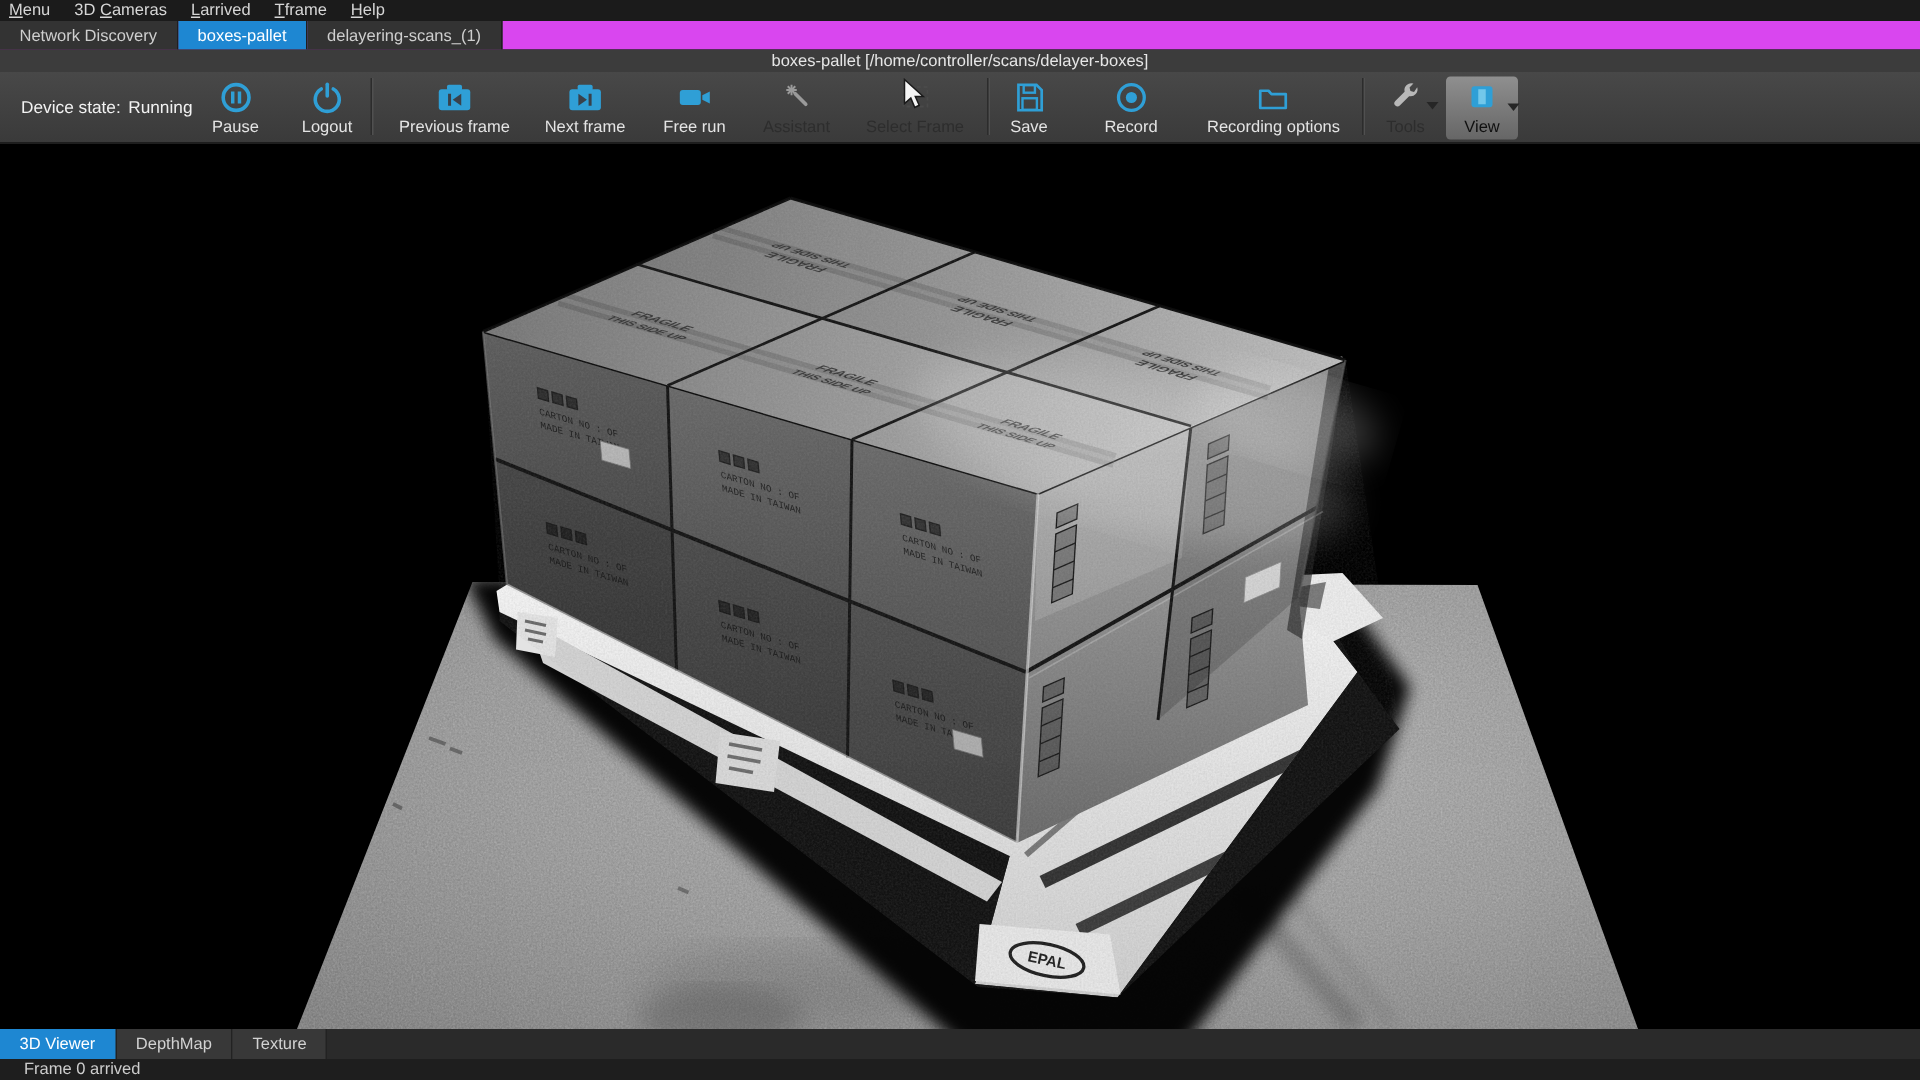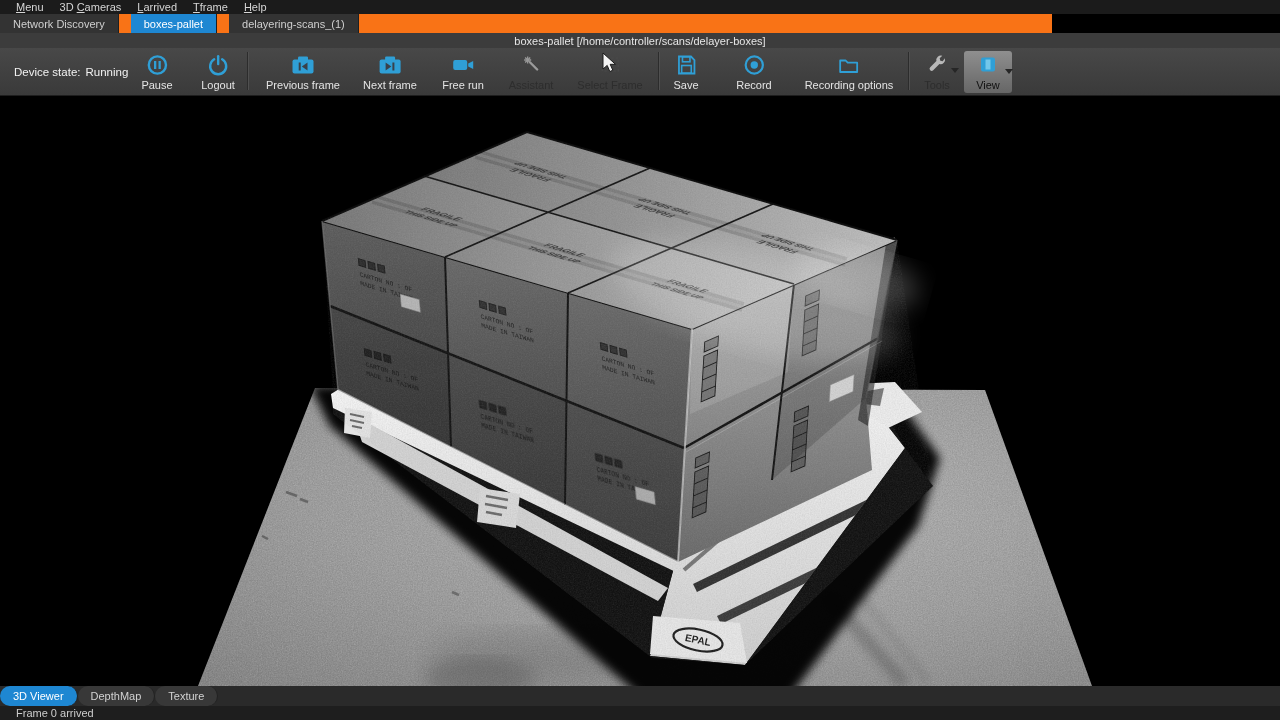--- a/index.html
+++ b/index.html
@@ -3,25 +3,25 @@
 <meta charset="utf-8">
 <style>
   html,body{margin:0;padding:0;background:#000;}
   *{box-sizing:border-box;}
   #app{position:relative;width:1280px;height:720px;font-family:"Liberation Sans",sans-serif;
        background:#000;overflow:hidden;color:#ddd;}
   
   #menubar{position:absolute;left:0;top:0;width:1280px;height:14px;background:#1b1b1b;
            display:flex;align-items:center;font-size:11px;color:#d6d6d6;}
   .menu-item{padding:0 11px 0 5px;cursor:default;white-space:nowrap;}
-  .menu-item:first-child{padding-left:16px;}
+  .menu-item:first-child{padding-left:6px;}
   .menu-item .u{text-decoration:underline;}
   
-  #tabbar{position:absolute;left:0;top:14px;width:1052px;height:19px;background:#f97316;
-          display:flex;align-items:stretch;font-size:11px;gap:12px;}
+  #tabbar{position:absolute;left:0;top:14px;width:1280px;height:19px;background:#d946ef;
+          display:flex;align-items:stretch;font-size:11px;}
   .tab{display:flex;align-items:center;padding:0 13px;background:#333;color:#cfcfcf;
        border-right:1px solid #1f1f1f;white-space:nowrap;}
   .tab.active{background:#1e87d2;color:#fff;}
   
   #titlebar{position:absolute;left:0;top:33px;width:1280px;height:15px;background:#3c3c3c;
             display:flex;align-items:center;justify-content:center;font-size:11px;color:#e6e6e6;}
   
   #toolbar{position:absolute;left:0;top:48px;width:1280px;height:48px;
            background:linear-gradient(#484848,#3a3a3a);border-bottom:1px solid #1e1e1e;}
   #devstate{position:absolute;left:14px;top:0;height:47px;display:flex;align-items:center;
@@ -36,21 +36,21 @@
         padding:1px 12px 2px;top:3px;}
   .tbtn.viewbtn .lbl{color:#101010;}
   .droparrow{width:0;height:0;border-left:4px solid transparent;border-right:4px solid transparent;
         border-top:5px solid #262626;position:absolute;}
   
   #viewer{position:absolute;left:0;top:96px;width:1280px;height:590px;background:#000;}
   
   #bottomtabs{position:absolute;left:0;top:686px;width:1280px;height:20px;background:#2a2a2a;
               display:flex;align-items:stretch;font-size:11px;}
   .btab{display:flex;align-items:center;padding:0 13px;background:#383838;color:#d2d2d2;
-        border-right:1px solid #222;border-radius:10px;}
+        border-right:1px solid #222;}
   .btab.active{background:#1e87d2;color:#fff;}
   
   #statusbar{position:absolute;left:0;top:706px;width:1280px;height:14px;background:#1e1e1e;
              display:flex;align-items:center;padding-left:16px;font-size:11px;color:#cdcdcd;}
   
   #cursor{position:absolute;left:602px;top:52px;z-index:50;pointer-events:none;}
 </style>
 </head>
 <body>
 

